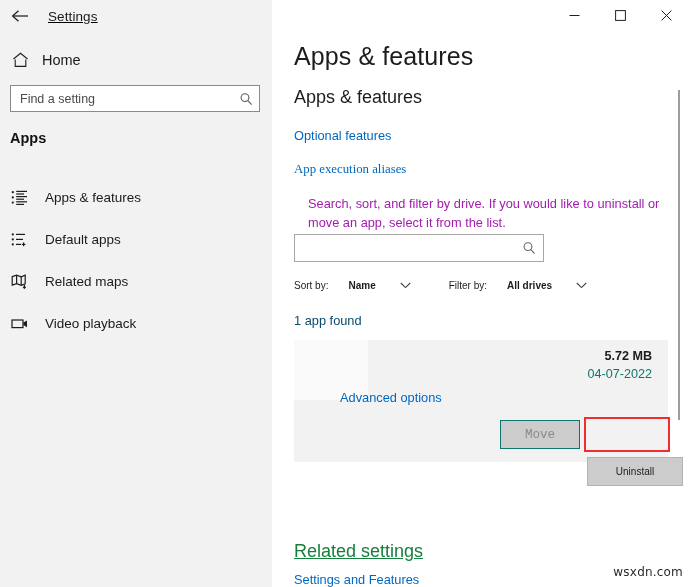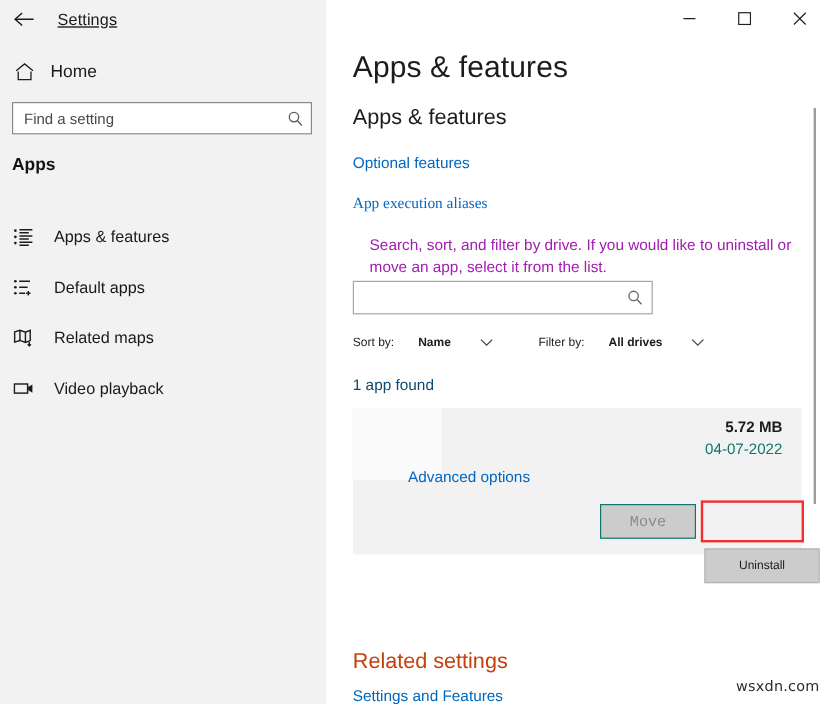--- a/index.html
+++ b/index.html
@@ -316,21 +316,22 @@
     box-sizing: border-box;
     display: flex; align-items: center; justify-content: center;
     cursor: pointer;
     margin-top: 37px;
   }
 
   #related-title {
     position: absolute;
     left: 22px; top: 541px;
     font-size: 18px;
-    color: #c2410c;
+    color: #15803d;
+    text-decoration: underline;
   }
   #link-programs {
     position: absolute;
     left: 22px; top: 572px;
     font-size: 12.8px;
   }
 
   
   #scrollbar-track {
     position: absolute;

